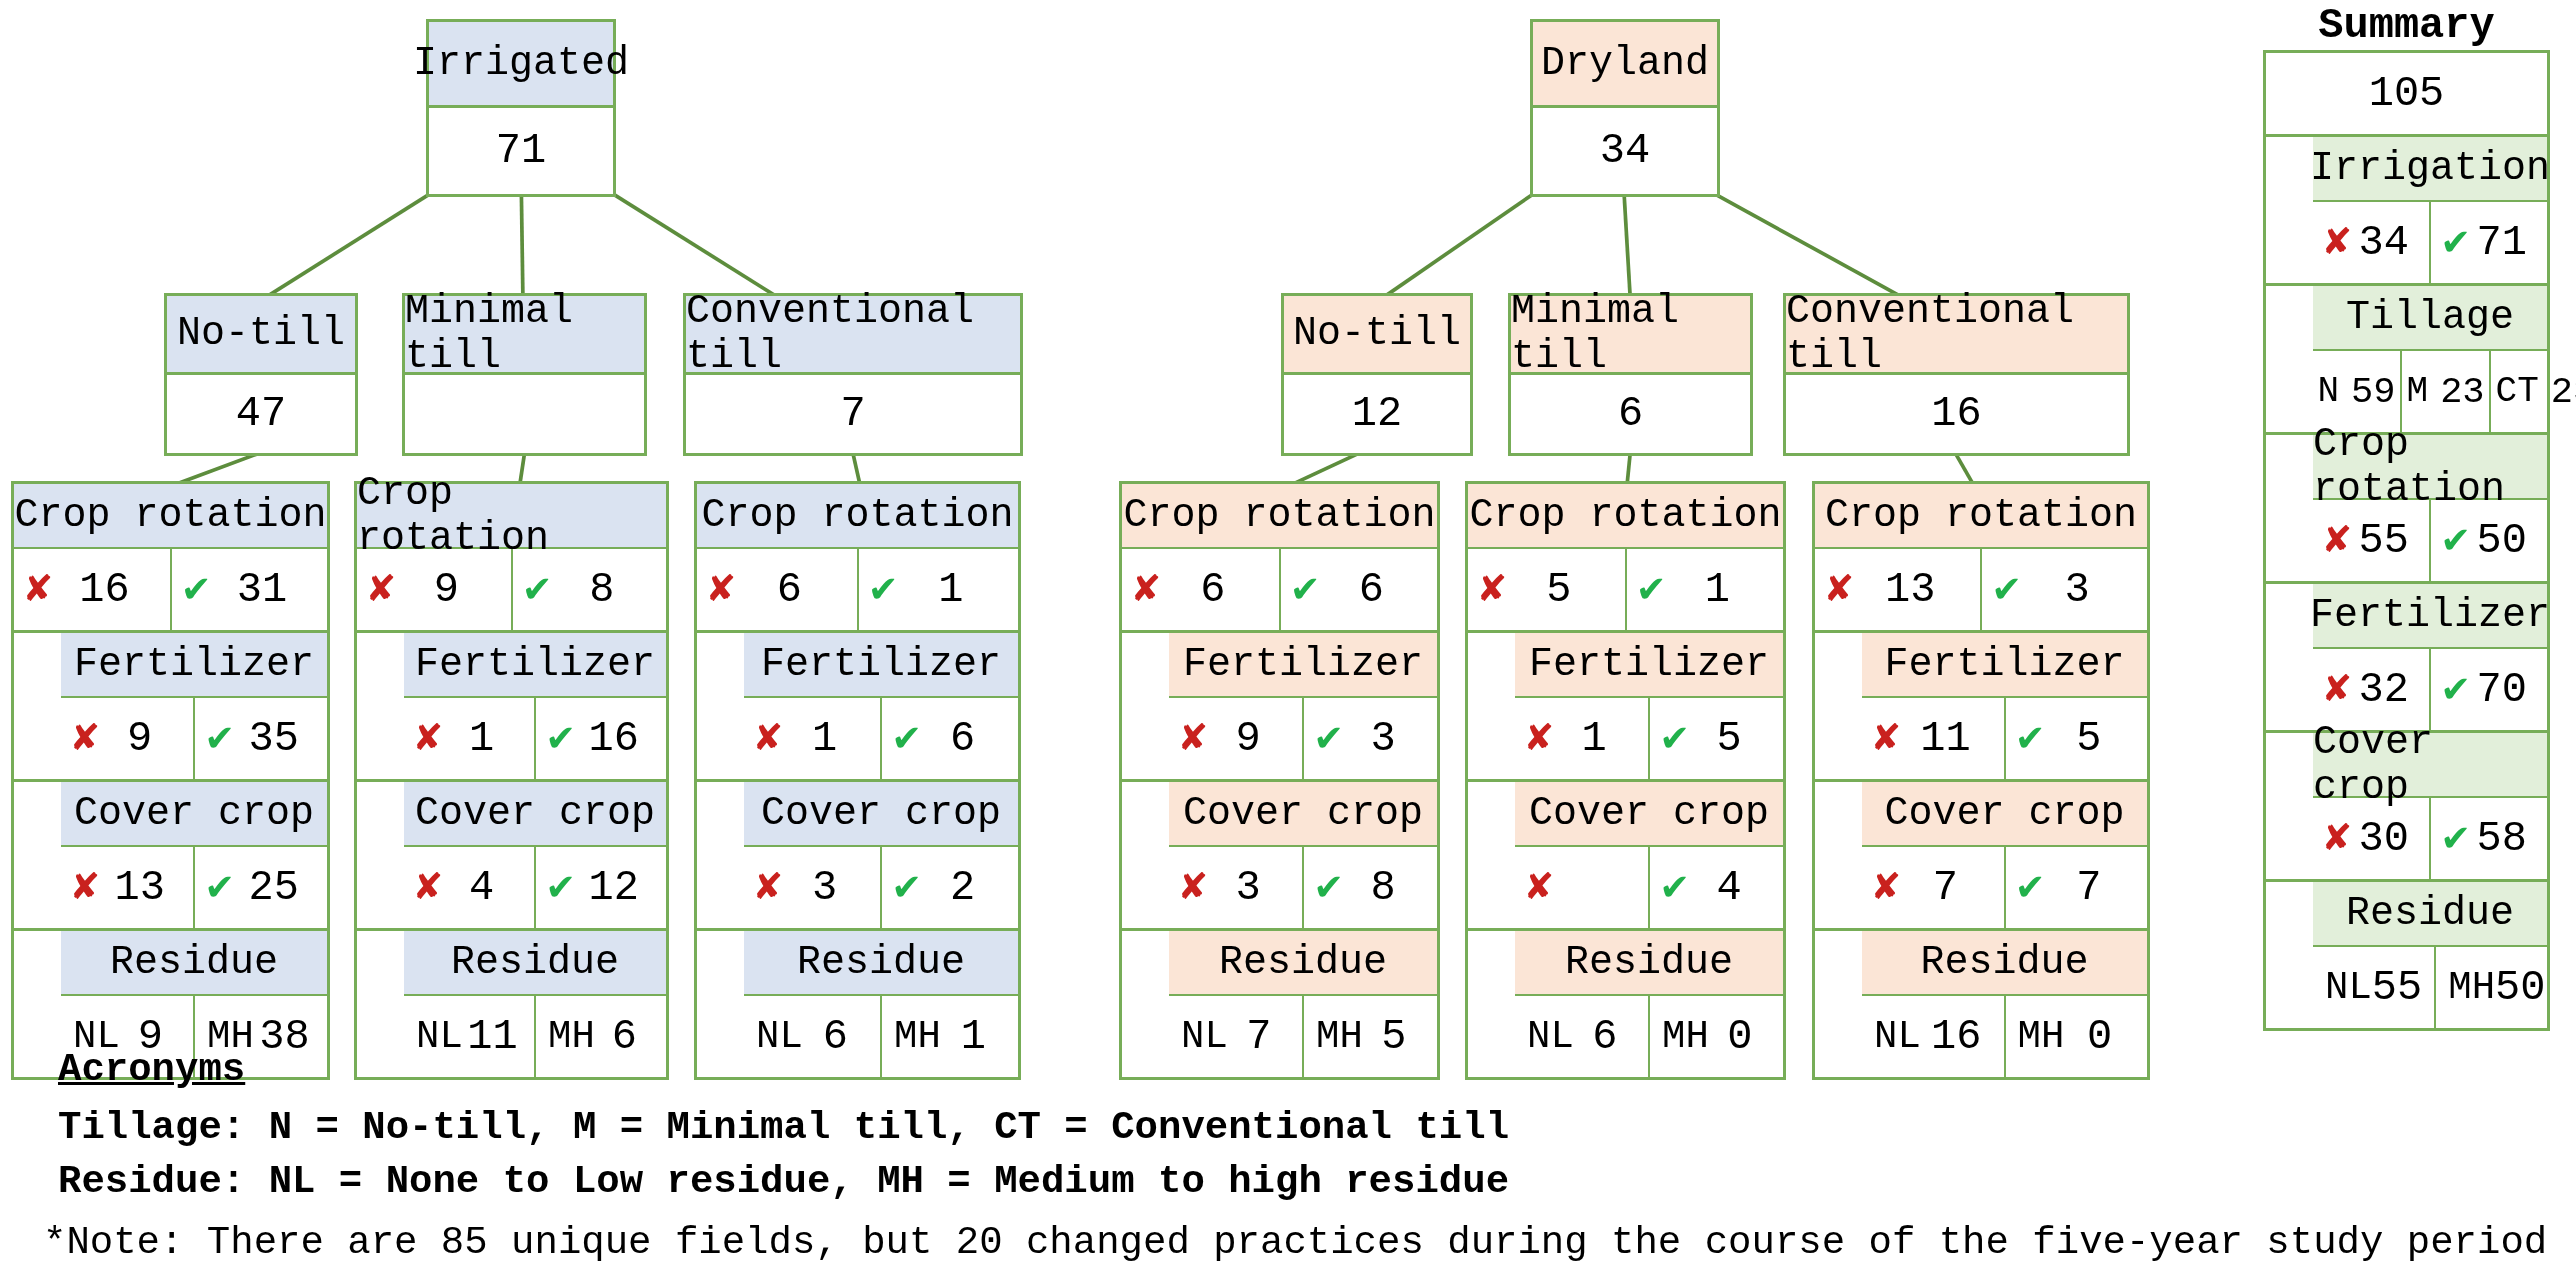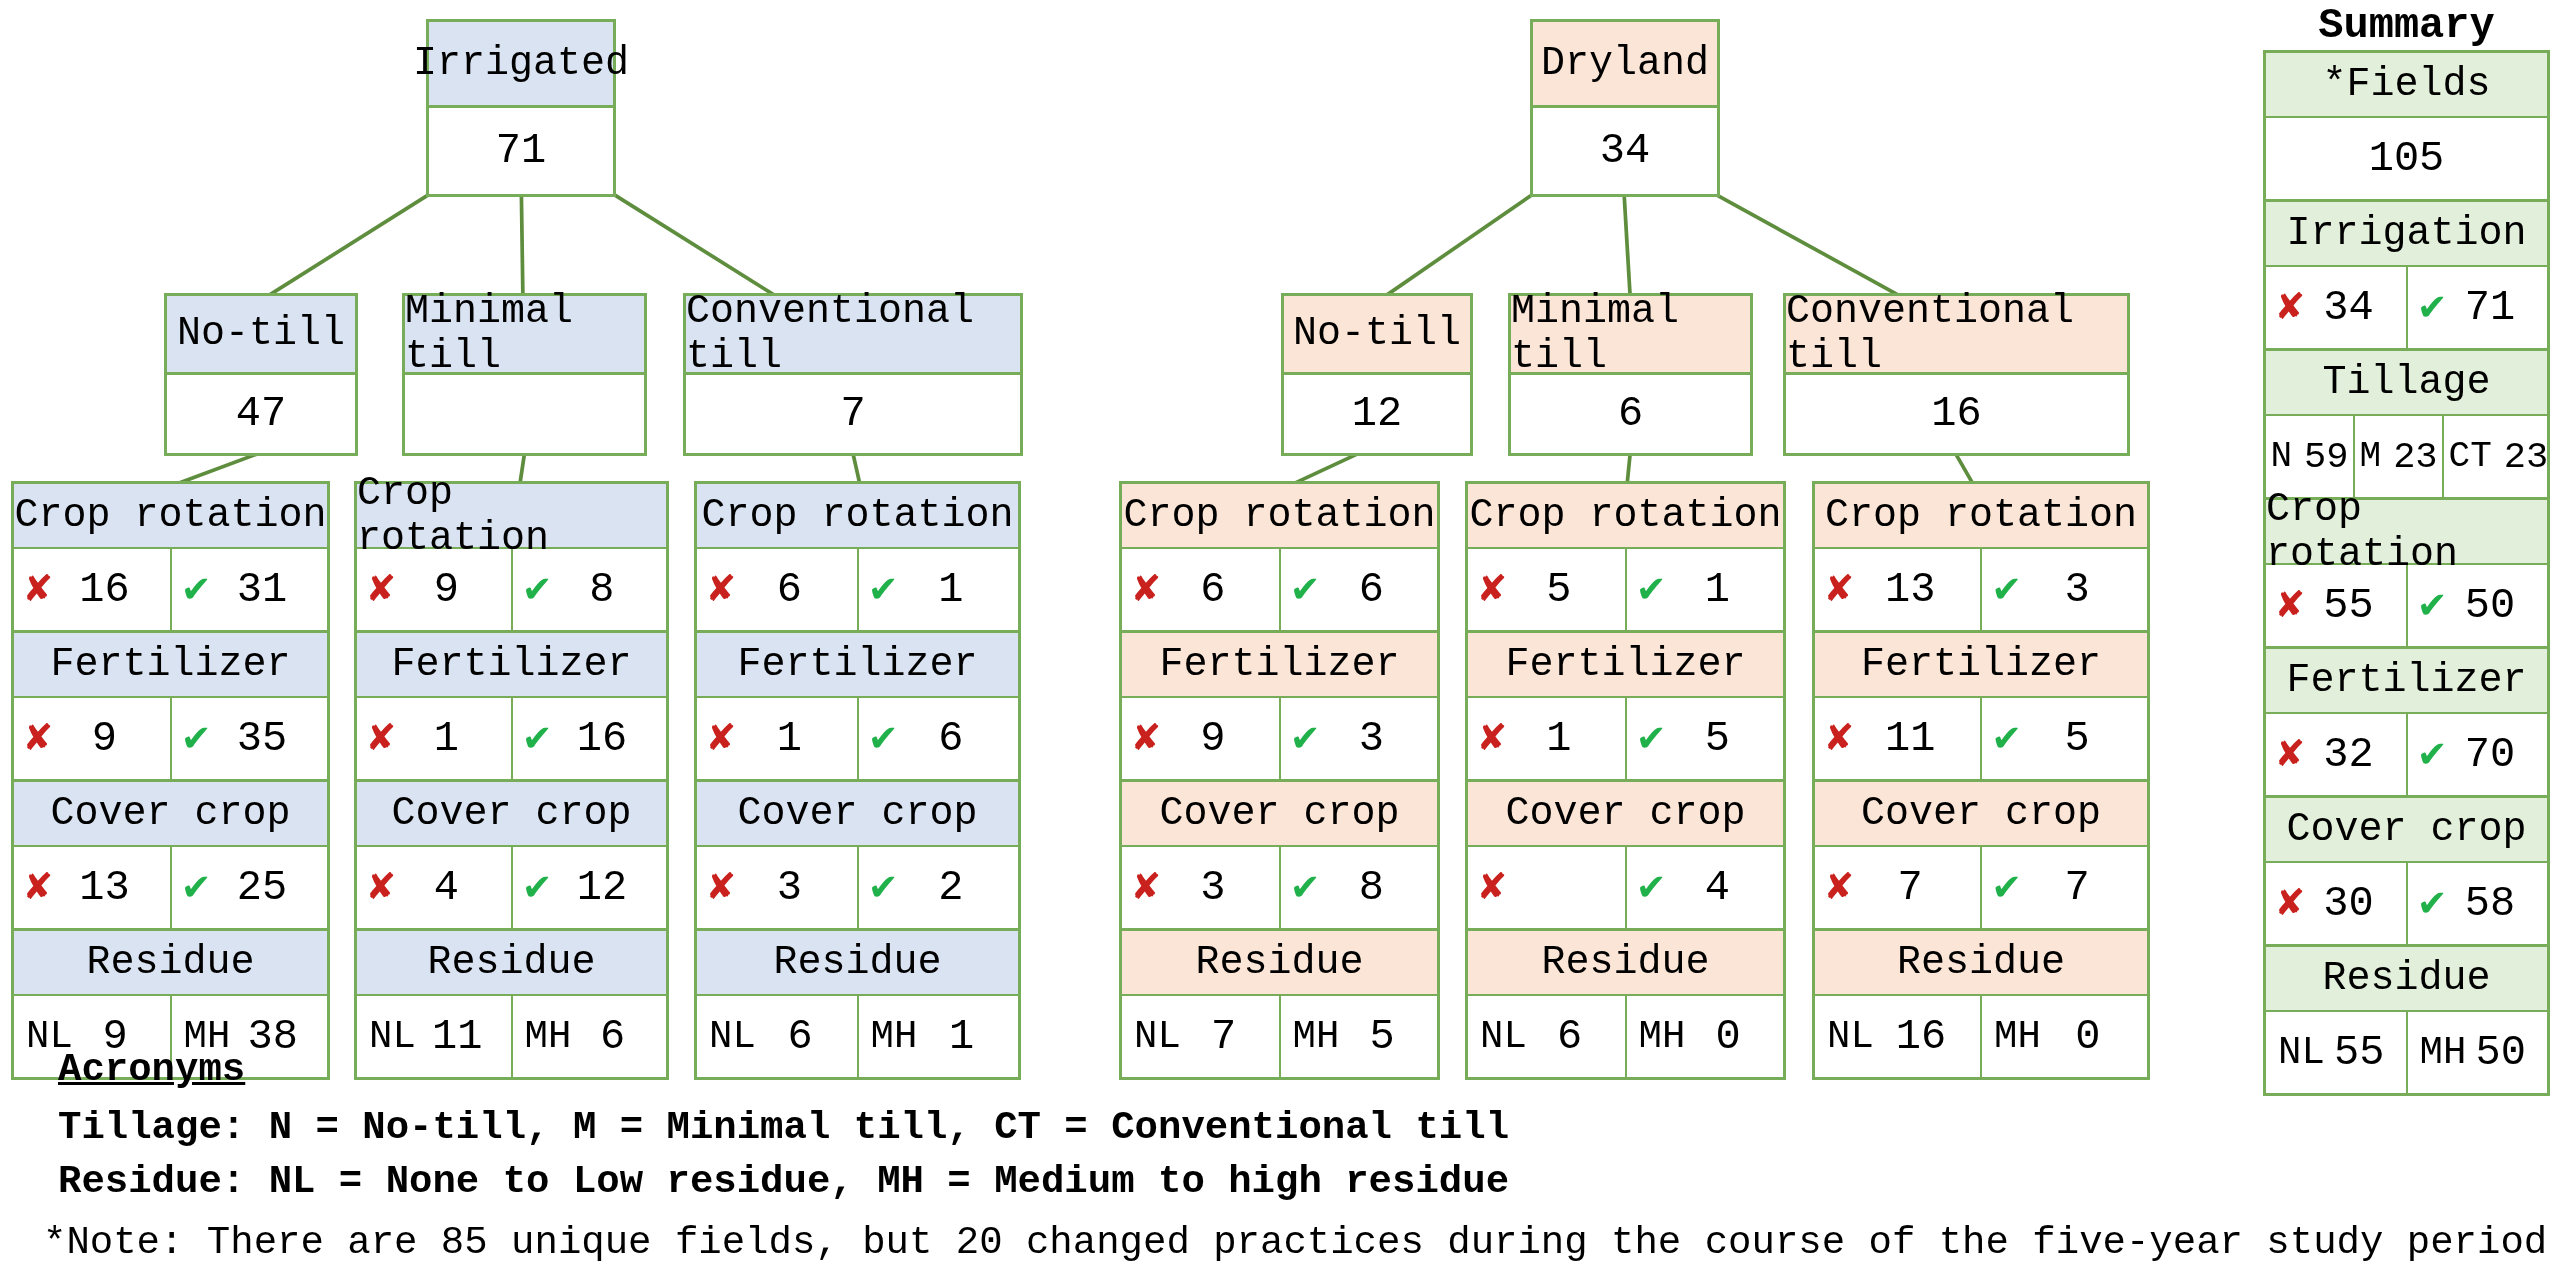--- a/index.html
+++ b/index.html
@@ -25,21 +25,21 @@
   .nhdr{height:50%;display:flex;align-items:center;justify-content:center;
         font-size:40px;border-bottom:3px solid var(--bd);box-sizing:border-box;}
   .nval{flex:1;display:flex;align-items:center;justify-content:center;font-size:42px;}
   .bg-blue{background:var(--blue);}
   .bg-peach{background:var(--peach);}
   .bg-green{background:var(--green);}
 
   
   .detail{position:absolute;z-index:1;border:3px solid var(--bd);background:#fff;box-sizing:border-box;}
   .sec{display:flex;flex-direction:column;}
-  .sec + .sec{border-top:3px solid var(--bd);}
+  .sec + .sec{border-top:3px solid var(--bd);padding-left:47px;}
   .sec-h{height:65px;display:flex;align-items:center;justify-content:center;
          font-size:40px;border-bottom:2.2px solid var(--bd);box-sizing:border-box;}
   .sec-v{height:81px;display:flex;}
   .cell{flex:1;display:flex;align-items:center;padding:0 12px;box-sizing:border-box;}
   .cell + .cell{border-left:2.2px solid var(--bd);}
   .icon{font-size:42px;line-height:1;flex:0 0 auto;}
   .xi{color:var(--xred);font-weight:700;}
   .ci{color:var(--chkgreen);font-weight:700;}
   .lbl{font-size:39px;flex:0 0 auto;}
   .num{flex:1;text-align:center;font-size:42px;}
@@ -442,21 +442,20 @@
           <span class="num">0</span>
         </div>
       </div>
     </div>
   </div>
 
   <div class="summary-title" style="left:2263px;top:3.7px;width:287px;height:45px;">Summary</div>
 
   <div class="detail" style="left:2263px;top:50px;width:287px;">
     <div class="sec">
-      <div class="sec-h bg-green">*Fields</div>
       <div class="sec-v">
         <div class="single-num">105</div>
       </div>
     </div>
     <div class="sec">
       <div class="sec-h bg-green">Irrigation</div>
       <div class="sec-v">
         <div class="cell">
           <span class="icon xi">✘</span>
           <span class="num">34</span>

